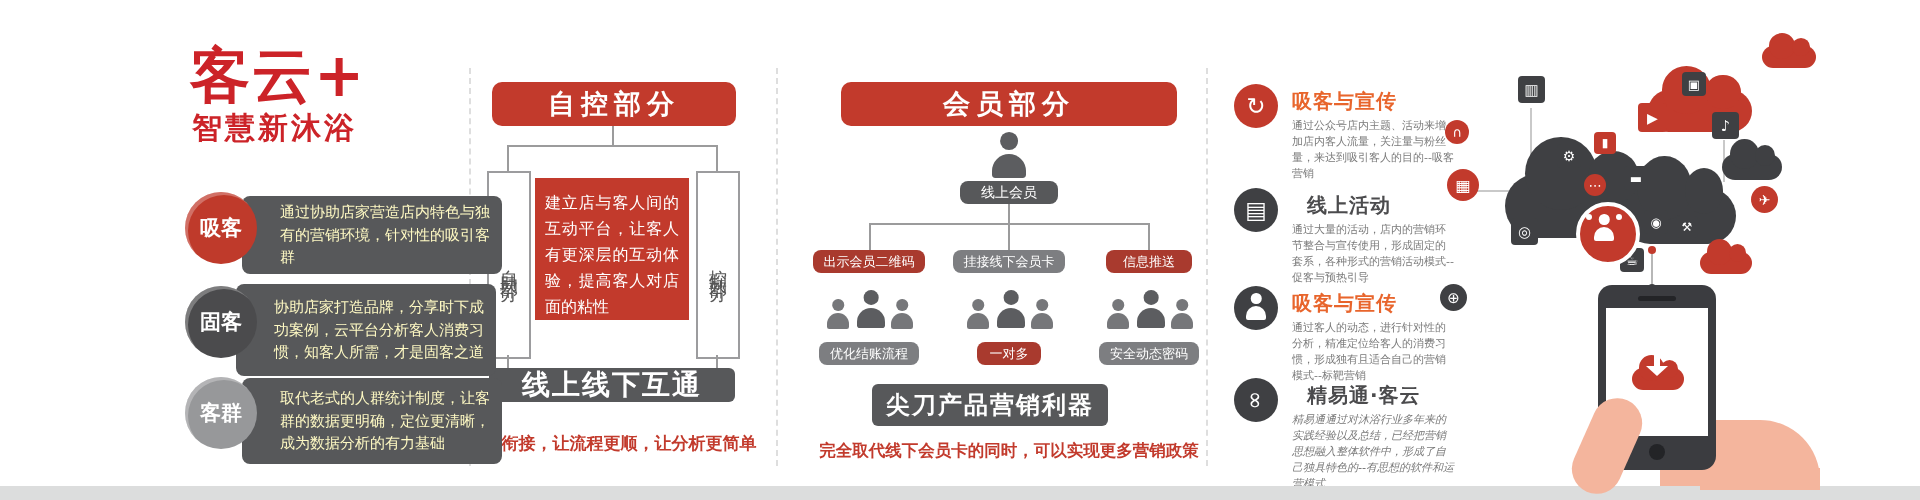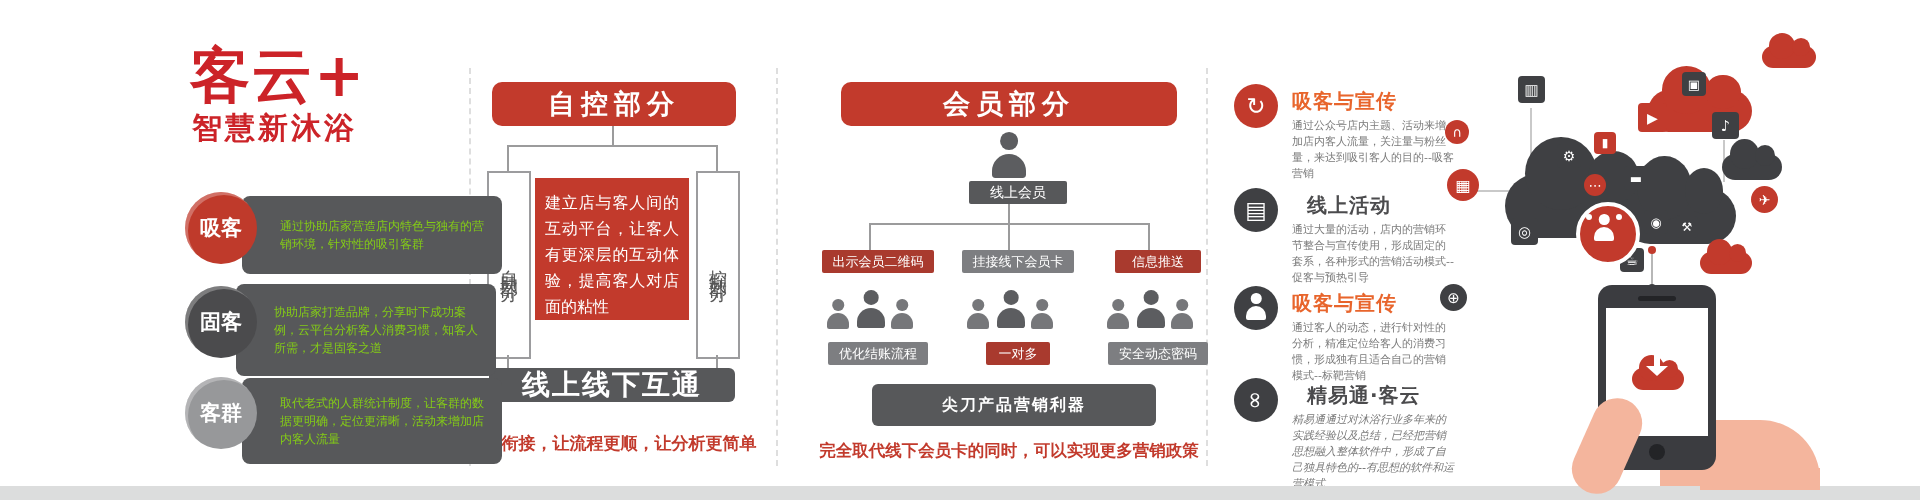--- a/index.html
+++ b/index.html
@@ -8,36 +8,36 @@
   .line{position:absolute;background:#9b9b9c;}
   .dashed-sep{position:absolute;top:68px;height:398px;border-left:2px dashed #dedede;}
 
   
   .logo{position:absolute;left:190px;top:36px;font-size:60px;font-weight:bold;color:#cc2328;letter-spacing:2px;}
   .tagline{position:absolute;left:192px;top:108px;font-size:30px;font-weight:bold;color:#cc2328;letter-spacing:3px;}
 
   
   .badge-circle{position:absolute;width:72px;height:72px;border-radius:50%;display:flex;align-items:center;justify-content:center;
     color:#fff;font-size:21px;font-weight:bold;z-index:2;box-shadow:inset 3px 3px 0 rgba(255,255,255,.28);}
-  .info-box{position:absolute;background:#57585a;color:#84cc16;border-radius:8px;padding:8px 10px 8px 38px;
-    font-size:12px;line-height:1.5;display:flex;align-items:center;z-index:1;}
+  .info-box{position:absolute;background:#57585a;color:#fef9c3;border-radius:8px;padding:8px 10px 8px 38px;
+    font-size:15px;line-height:1.5;display:flex;align-items:center;z-index:1;}
 
   
   .banner-red{position:absolute;background:#c23a2c;color:#fff;border-radius:10px;display:flex;align-items:center;justify-content:center;
     font-weight:bold;font-size:27px;letter-spacing:6px;}
   .banner-gray{position:absolute;background:#57585a;color:#fff;border-radius:6px;display:flex;align-items:center;justify-content:center;
     font-weight:bold;}
   .footnote-red{position:absolute;color:#c23a2c;font-weight:bold;text-align:center;}
 
   .vbox{position:absolute;border:2px solid #9c9c9e;background:#fff;display:flex;align-items:center;justify-content:center;}
   .vtext{writing-mode:vertical-rl;letter-spacing:5px;color:#555;font-size:18px;}
   .red-box{position:absolute;background:#c23a2c;color:#fff;font-size:16px;line-height:1.62;padding:12px 10px;box-sizing:border-box;text-align:justify;}
 
   
-  .node{position:absolute;color:#fff;font-size:13px;display:flex;align-items:center;justify-content:center;border-radius:2px;margin-left:9px;}
+  .node{position:absolute;color:#fff;font-size:13px;display:flex;align-items:center;justify-content:center;border-radius:8px;}
   .node-red{background:#a93a2e;text-align:center;}
   .node-gray{background:#7d7e81;}
   .person{position:absolute;width:2em;height:2.7em;color:#76777a;}
   .person::before{content:"";position:absolute;top:0;left:50%;transform:translateX(-50%);width:1.05em;height:1.05em;border-radius:50%;background:currentColor;}
   .person::after{content:"";position:absolute;bottom:0;left:50%;transform:translateX(-50%);width:2em;height:1.4em;background:currentColor;border-radius:1em 1em .2em .2em;}
   .crowd{position:absolute;width:104px;height:46px;}
 
   
   .feature-icon{position:absolute;width:44px;height:44px;border-radius:50%;color:#fff;display:flex;align-items:center;justify-content:center;font-size:23px;}
   .f-title{position:absolute;font-size:20px;font-weight:bold;letter-spacing:1px;}
@@ -84,21 +84,21 @@
   </div>
 
   <div class="info-box" style="left:236px;top:284px;width:212px;height:76px;">
     <span>协助店家打造品牌，分享时下成功案例，云平台分析客人消费习惯，知客人所需，才是固客之道</span>
   </div>
   <div class="badge-circle" style="left:185px;top:286px;background:#4b4b4d;">
     <span>固客</span>
   </div>
 
   <div class="info-box" style="left:242px;top:378px;width:212px;height:70px;">
-    <span>取代老式的人群统计制度，让客群的数据更明确，定位更清晰，活动来增加店内客人流量</span>
+    <span>取代老式的人群统计制度，让客群的数据更明确，定位更清晰，成为数据分析的有力基础</span>
   </div>
   <div class="badge-circle" style="left:185px;top:377px;background:#97989a;">
     <span>客群</span>
   </div>
 
   <div class="dashed-sep" style="left:469px;"></div>
   <div class="dashed-sep" style="left:776px;"></div>
   <div class="dashed-sep" style="left:1206px;"></div>
 
   <div>
@@ -176,21 +176,21 @@
     <div class="node node-gray" style="left:819px;top:342px;width:100px;height:23px;">
       <span>优化结账流程</span>
     </div>
     <div class="node node-red" style="left:977px;top:342px;width:64px;height:23px;">
       <span>一对多</span>
     </div>
     <div class="node node-gray" style="left:1099px;top:342px;width:100px;height:23px;">
       <span>安全动态密码</span>
     </div>
 
-    <div class="banner-gray" style="left:872px;top:384px;width:284px;height:42px;font-size:16px;letter-spacing:2px;">
+    <div class="banner-gray" style="left:872px;top:384px;width:236px;height:42px;font-size:24px;letter-spacing:2px;">
       <span>尖刀产品营销利器</span>
     </div>
     <div class="footnote-red" style="left:809px;top:440px;width:400px;font-size:16.5px;">
       <span>完全取代线下会员卡的同时，可以实现更多营销政策</span>
     </div>
   </div>
 
   <div>
     <div class="feature-icon" style="left:1234px;top:84px;background:#c23a2c;">
       <span>↻</span>

